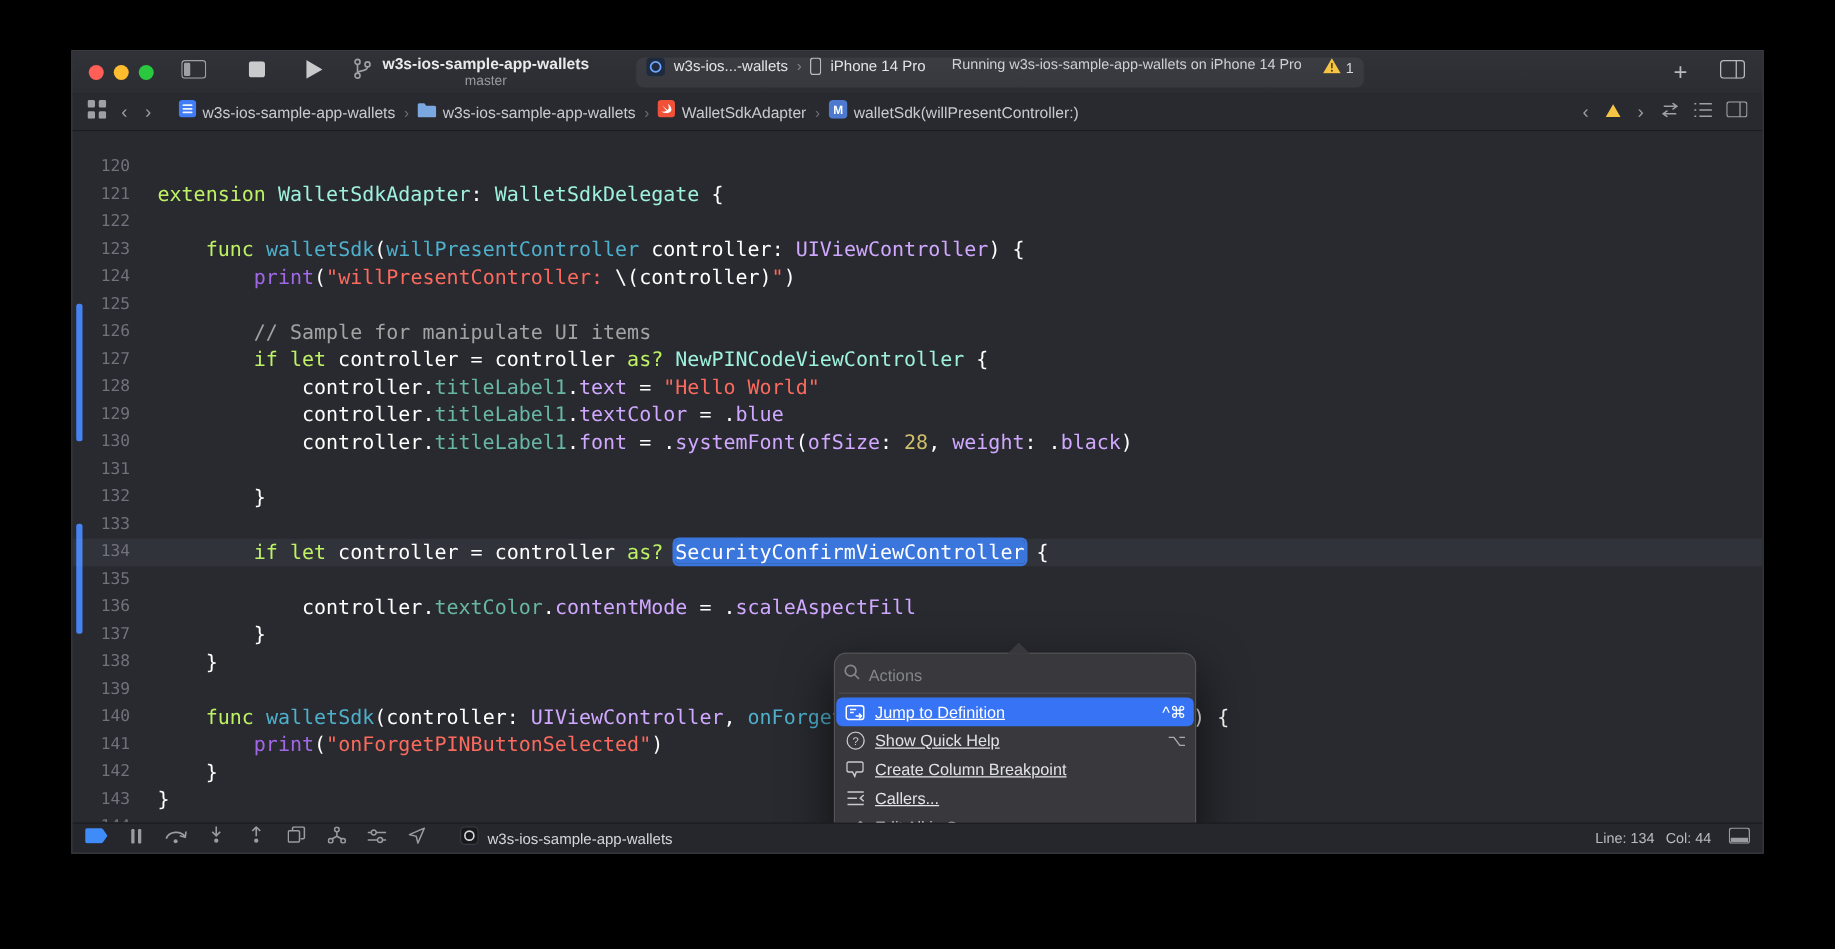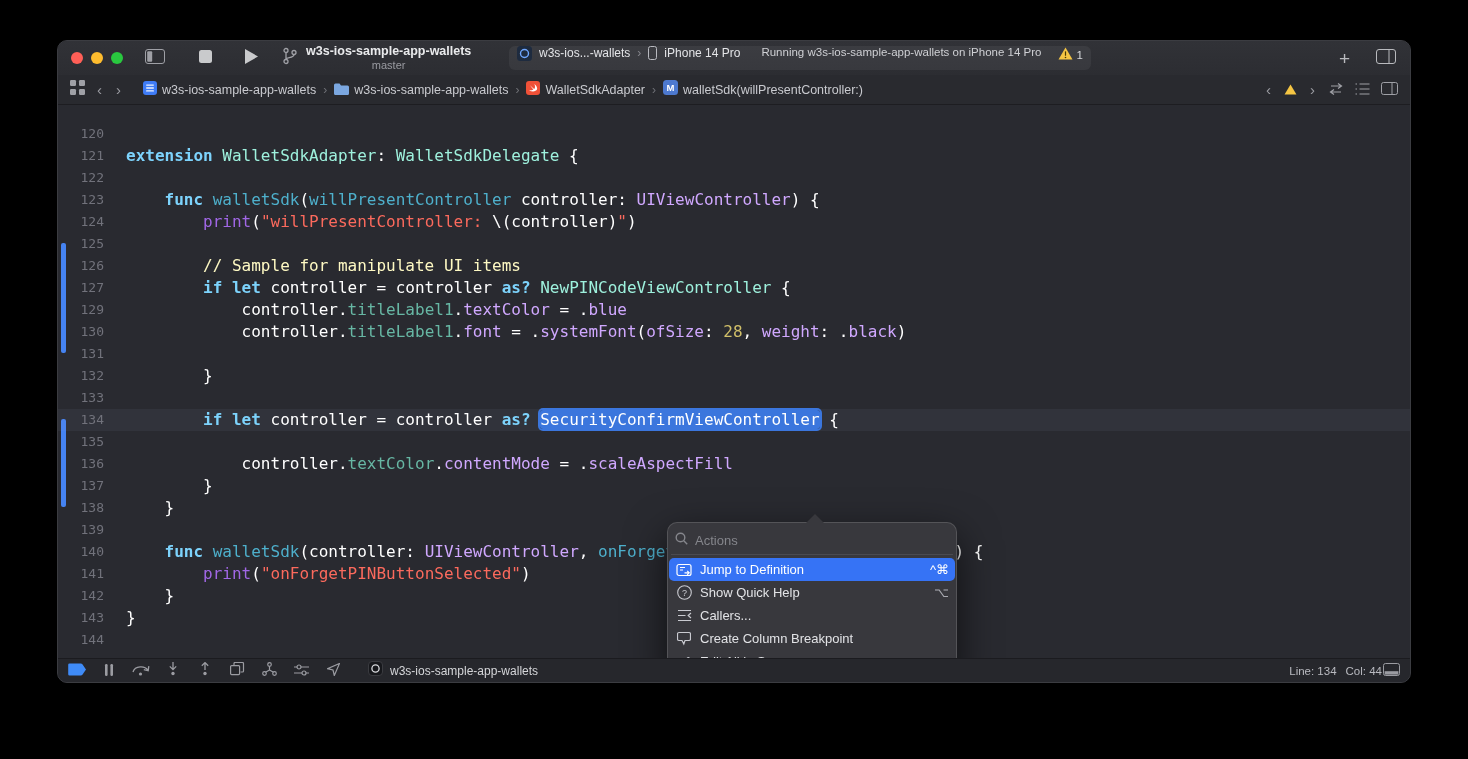--- a/index.html
+++ b/index.html
@@ -1,18 +1,18 @@
 <!DOCTYPE html>
 <html><head>
 <meta charset="utf-8">
 <style>
   html,body{margin:0;padding:0;background:#000;width:1468px;height:759px;overflow:hidden;
     font-family:"Liberation Sans",sans-serif;-webkit-font-smoothing:antialiased;}
   .window{position:absolute;left:57px;top:40px;width:1354px;height:643px;background:#292a30;
-    border-radius:10px;overflow:hidden;border:1px solid #3b3c41;box-shadow:0 22px 60px rgba(0,0,0,.85);box-sizing:border-box;}
+    border-radius:0;overflow:hidden;border:1px solid #3b3c41;box-shadow:0 22px 60px rgba(0,0,0,.85);box-sizing:border-box;}
   
   .titlebar{position:absolute;left:0;top:0;right:0;height:34px;background:linear-gradient(#313237,#2c2d32);
     border-bottom:1px solid #1c1c20;display:flex;align-items:center;}
   .traffic{display:flex;gap:8px;margin-left:13px;}
   .light{width:12px;height:12px;border-radius:50%;}
   .tb-btn{display:flex;align-items:center;justify-content:center;background:none;border:none;padding:0;cursor:default;}
   .doc-info{display:flex;align-items:center;gap:8px;margin-left:24px;}
   .doc-col{display:flex;flex-direction:column;align-items:center;line-height:1.15;}
   .doc-title{font-size:12.5px;font-weight:bold;color:#e9eaec;}
   .doc-sub{font-size:11px;color:#9a9ba1;}
@@ -36,45 +36,45 @@
   .jb-right{margin-left:auto;display:flex;align-items:center;gap:11px;}
   
   .editor{position:absolute;left:0;top:64px;right:0;bottom:24px;background:#292a30;overflow:hidden;}
   .change-bars{position:absolute;left:3px;top:0;width:5px;}
   .change-bar{position:absolute;left:0;width:5px;background:#4583f2;border-radius:2px;}
   .code-lines{position:absolute;left:0;top:18px;right:0;}
   .code-line{display:flex;height:22px;line-height:22px;}
   .code-line.current{background:rgba(160,175,210,.07);}
   .ln{width:46px;text-align:right;color:#71727b;font:13px/22px "DejaVu Sans Mono",monospace;flex:none;}
   .code{font:16px/22px "DejaVu Sans Mono",monospace;white-space:pre;padding-left:22px;}
-  .tk-p{color:#fff}.tk-k{color:#7dd3fc;font-weight:bold}.tk-s{color:#fc6a5d}.tk-n{color:#d0bf69}
-  .tk-c{color:#fef9c3}.tk-tp{color:#9ef1dd}.tk-d{color:#4eb0cc}.tk-mp{color:#67b7a4}
+  .tk-p{color:#fff}.tk-k{color:#bef264;font-weight:normal}.tk-s{color:#fc6a5d}.tk-n{color:#d0bf69}
+  .tk-c{color:#a3a3a3}.tk-tp{color:#9ef1dd}.tk-d{color:#4eb0cc}.tk-mp{color:#67b7a4}
   .tk-ts{color:#d0a8ff}.tk-fp{color:#a167e6}
   .tk-sel{background:#3b76dd;color:#fff;border-radius:3px;box-shadow:0 0 0 2px #3b76dd;}
   
   .popup{position:absolute;left:609px;top:417px;width:290px;background:#38383d;border:1px solid rgba(255,255,255,.14);
     border-radius:10px;box-shadow:0 14px 40px rgba(0,0,0,.65);z-index:50;padding:4px 1px 6px;box-sizing:border-box;}
   .popup-arrow{position:absolute;left:138px;top:-9px;width:0;height:0;
     border-left:9px solid transparent;border-right:9px solid transparent;border-bottom:9px solid #38383d;}
   .popup-search{display:flex;align-items:center;gap:7px;height:26px;padding:0 6px;}
   .popup-search-text{font-size:13px;color:#85868c;}
   .popup-divider{height:1px;background:#4a4a50;margin:1px 2px 3px;}
   .menu-row{display:flex;align-items:center;height:23px;border-radius:5px;padding:0 6px;gap:7px;}
   .menu-row .mi{width:18px;display:flex;justify-content:center;flex:none;}
-  .menu-label{font-size:13px;color:#e2e3e6;white-space:nowrap;}
+  .menu-label{font-size:13px;color:#e2e3e6;white-space:nowrap;text-decoration:underline;}
   .menu-shortcut{margin-left:auto;font-size:13px;color:#a9aab1;}
   .menu-row.selected{background:#3673f5;}
   .menu-row.selected .menu-label,.menu-row.selected .menu-shortcut{color:#fff;}
   
   .statusbar{position:absolute;left:0;bottom:0;right:0;height:24px;background:#26272c;border-top:1px solid #1b1b1f;
     display:flex;align-items:center;padding:0 10px;box-sizing:border-box;gap:14px;}
   .sb-icon{display:flex;align-items:center;justify-content:center;width:18px;flex:none;}
   .proc{display:flex;align-items:center;gap:7px;margin-left:12px;}
   .proc-label{font-size:12px;color:#d5d6d9;white-space:nowrap;}
-  .sb-right{margin-left:auto;display:flex;align-items:center;gap:0;}
+  .sb-right{margin-left:auto;display:flex;align-items:center;gap:13px;}
   .linecol{font-size:11.5px;color:#b9bac0;display:flex;gap:9px;}
 </style>
 </head>
 <body>
 
 <div class="window">
 
   <div class="titlebar">
     <div class="traffic">
       <span class="light" style="background:#ff5f57"></span>
@@ -277,20 +277,24 @@
         </div>
         <div class="code-line">
           <span class="ln">126</span>
           <span class="code"><span class="tk-p">        </span><span class="tk-c">// Sample for manipulate UI items</span></span>
         </div>
         <div class="code-line">
           <span class="ln">127</span>
           <span class="code"><span class="tk-p">        </span><span class="tk-k">if let</span><span class="tk-p"> controller = controller </span><span class="tk-k">as?</span><span class="tk-p"> </span><span class="tk-tp">NewPINCodeViewController</span><span class="tk-p"> {</span></span>
         </div>
         <div class="code-line">
+          <span class="ln">128</span>
+          <span class="code"><span class="tk-p">            controller.</span><span class="tk-mp">titleLabel1</span><span class="tk-p">.</span><span class="tk-ts">text</span><span class="tk-p"> = </span><span class="tk-s">"Hello World"</span></span>
+        </div>
+        <div class="code-line">
           <span class="ln">129</span>
           <span class="code"><span class="tk-p">            controller.</span><span class="tk-mp">titleLabel1</span><span class="tk-p">.</span><span class="tk-ts">textColor</span><span class="tk-p"> = .</span><span class="tk-ts">blue</span></span>
         </div>
         <div class="code-line">
           <span class="ln">130</span>
           <span class="code"><span class="tk-p">            controller.</span><span class="tk-mp">titleLabel1</span><span class="tk-p">.</span><span class="tk-ts">font</span><span class="tk-p"> = .</span><span class="tk-ts">systemFont</span><span class="tk-p">(</span><span class="tk-ts">ofSize</span><span class="tk-p">: </span><span class="tk-n">28</span><span class="tk-p">, </span><span class="tk-ts">weight</span><span class="tk-p">: .</span><span class="tk-ts">black</span><span class="tk-p">)</span></span>
         </div>
         <div class="code-line">
           <span class="ln">131</span>
           <span class="code"></span>
@@ -376,34 +380,34 @@
           <svg width="15" height="15" fill="none" stroke="#c9cad0" stroke-width="1.1">
               <circle cx="7.5" cy="7.5" r="6.8"></circle>
               <text x="7.5" y="10.8" text-anchor="middle" font-size="9" fill="#c9cad0" stroke="none">?</text>
             </svg>
         </span>
         <span class="menu-label">Show Quick Help</span>
         <span class="menu-shortcut">⌥</span>
       </div>
       <div class="menu-row">
         <span class="mi">
+          <svg width="14" height="15" fill="none" stroke="#c9cad0" stroke-width="1.2">
+              <path d="M2 1.5 h10 a1.5 1.5 0 0 1 1.5 1.5 v5 a1.5 1.5 0 0 1 -1.5 1.5 h-4 L6.8 13 L5 9.5 H2 A1.5 1.5 0 0 1 0.5 8 V3 A1.5 1.5 0 0 1 2 1.5 Z"></path>
+            </svg>
+        </span>
+        <span class="menu-label">Create Column Breakpoint</span>
+        <span class="menu-shortcut"></span>
+      </div>
+      <div class="menu-row">
+        <span class="mi">
           <svg width="15" height="13" fill="none" stroke="#c9cad0" stroke-width="1.2">
               <path d="M1 1.5 h13 M1 6.5 h7.5 M1 11.5 h13 M14 4 l-2.8 2.5 2.8 2.5"></path>
             </svg>
         </span>
         <span class="menu-label">Callers...</span>
-        <span class="menu-shortcut"></span>
-      </div>
-      <div class="menu-row">
-        <span class="mi">
-          <svg width="14" height="15" fill="none" stroke="#c9cad0" stroke-width="1.2">
-              <path d="M2 1.5 h10 a1.5 1.5 0 0 1 1.5 1.5 v5 a1.5 1.5 0 0 1 -1.5 1.5 h-4 L6.8 13 L5 9.5 H2 A1.5 1.5 0 0 1 0.5 8 V3 A1.5 1.5 0 0 1 2 1.5 Z"></path>
-            </svg>
-        </span>
-        <span class="menu-label">Create Column Breakpoint</span>
         <span class="menu-shortcut"></span>
       </div>
       <div class="menu-row">
         <span class="mi">
           <svg width="15" height="14" fill="none" stroke="#c9cad0" stroke-width="1.2">
               <path d="M1 13.2 h13"></path>
               <path d="M3 10.5 L10.3 3.2 a1.45 1.45 0 0 1 2.05 2.05 L5.1 12.5 L2.5 13 Z"></path>
             </svg>
         </span>
         <span class="menu-label">Edit All in Scope</span>

